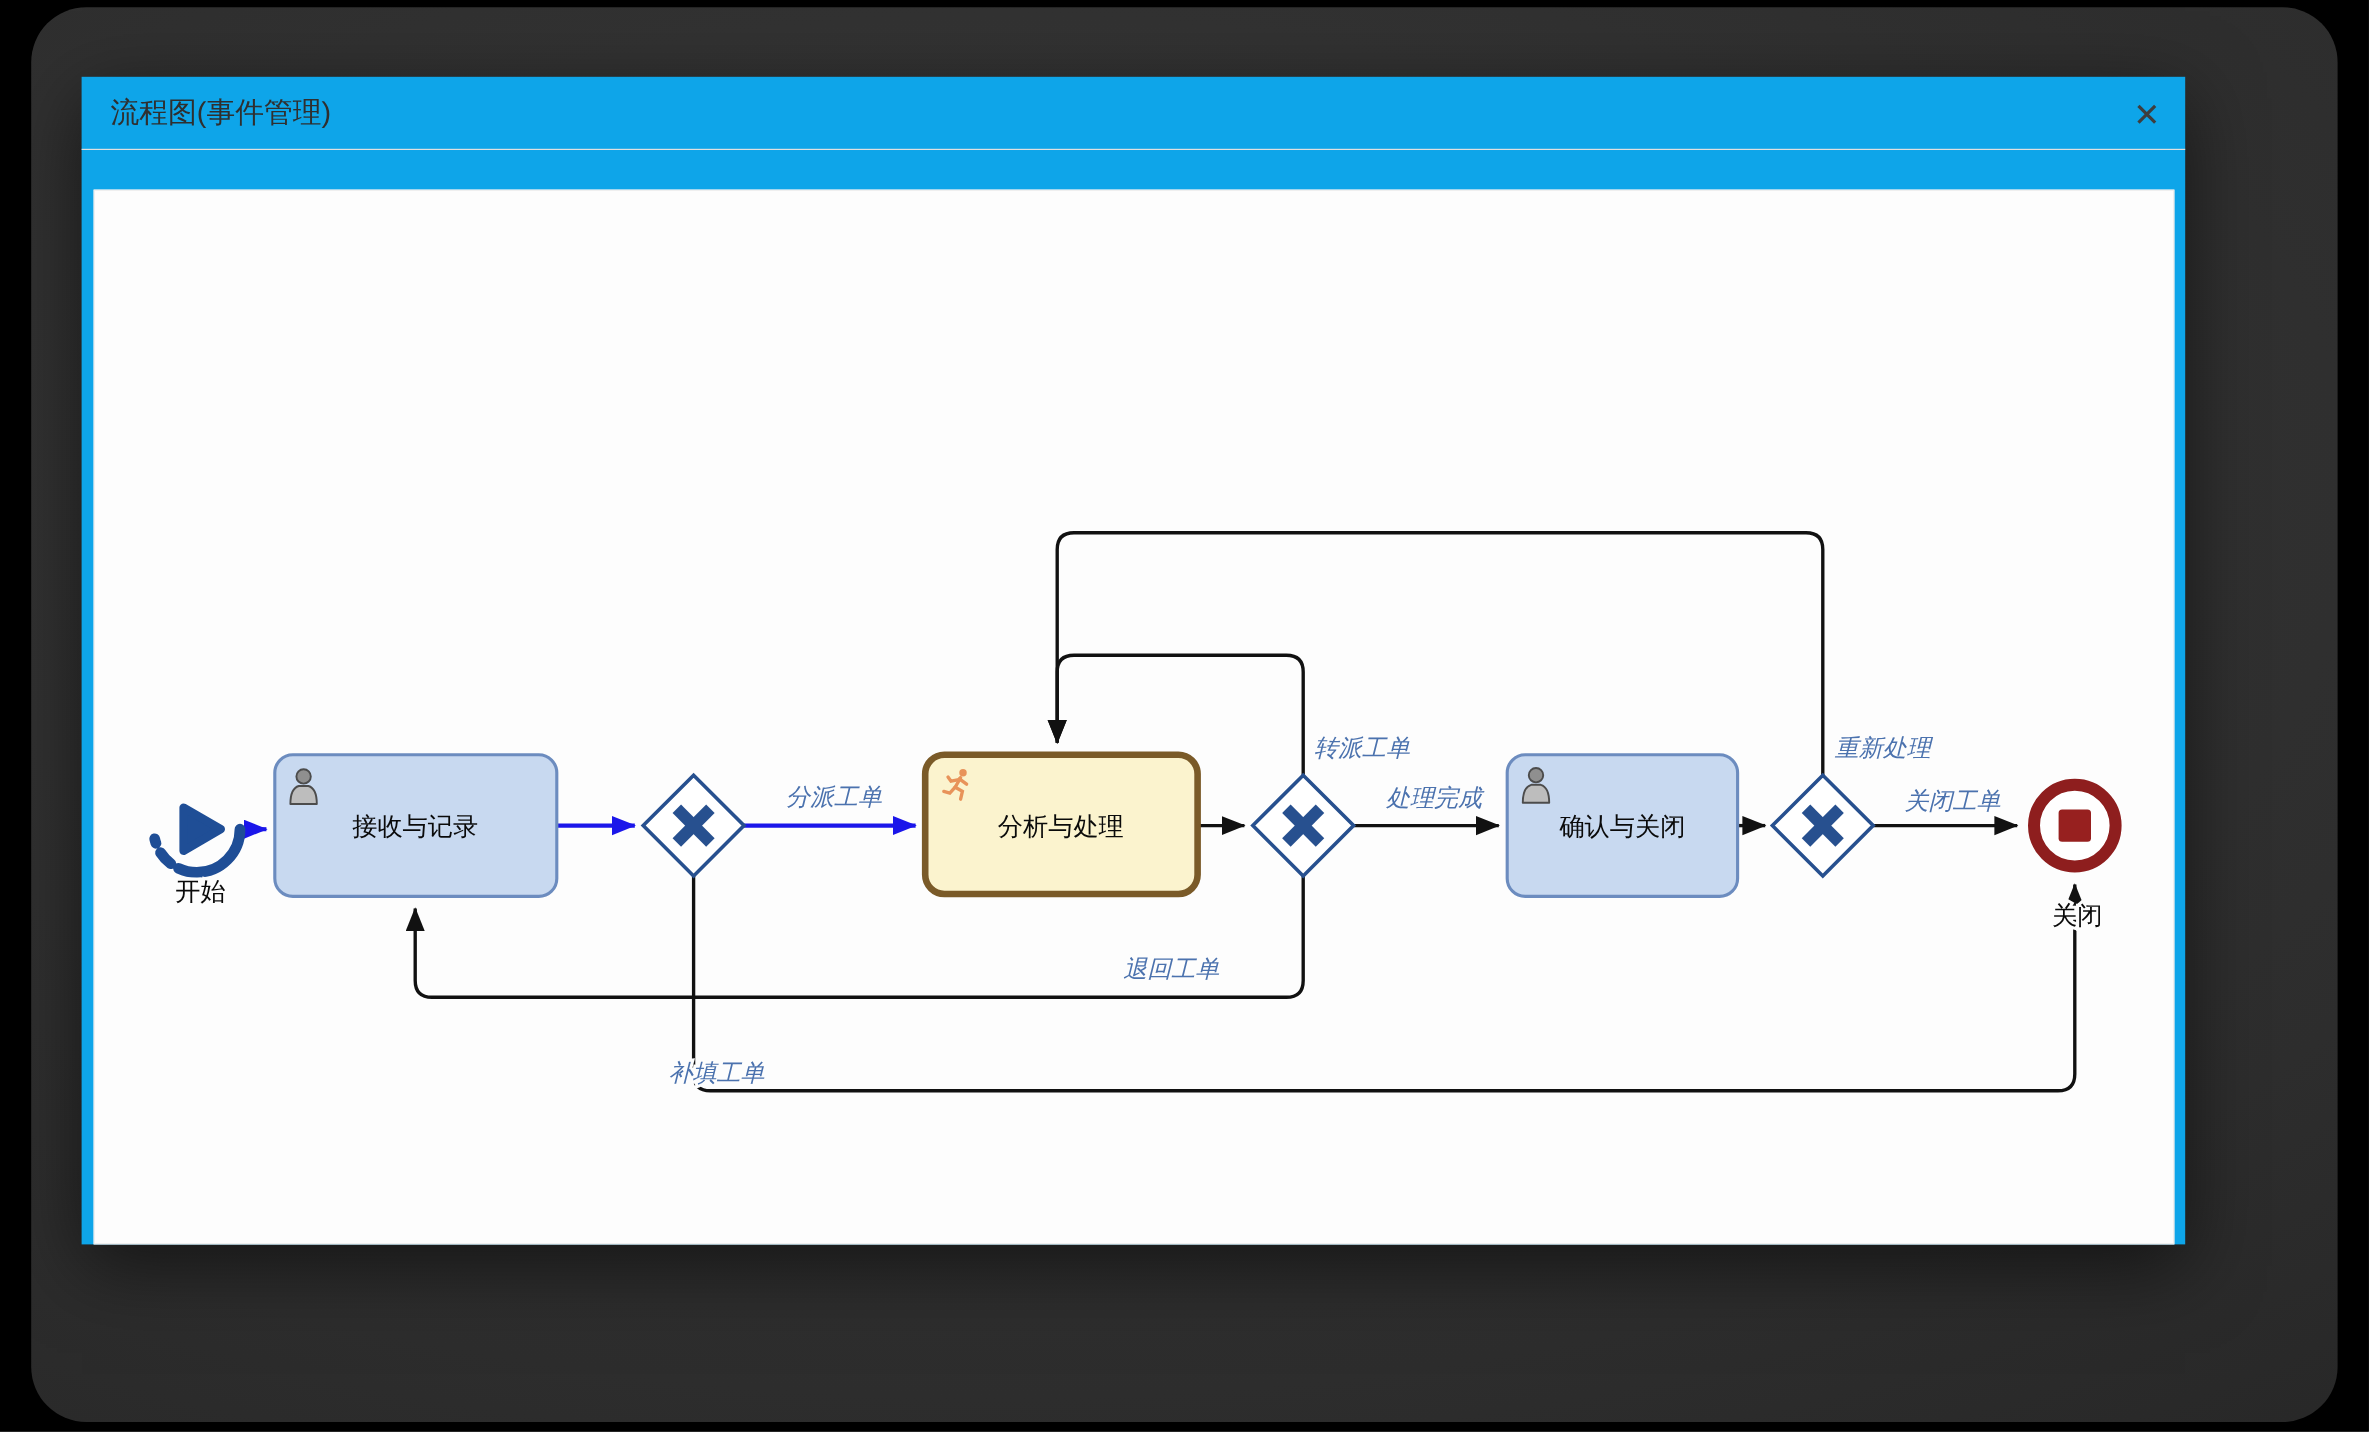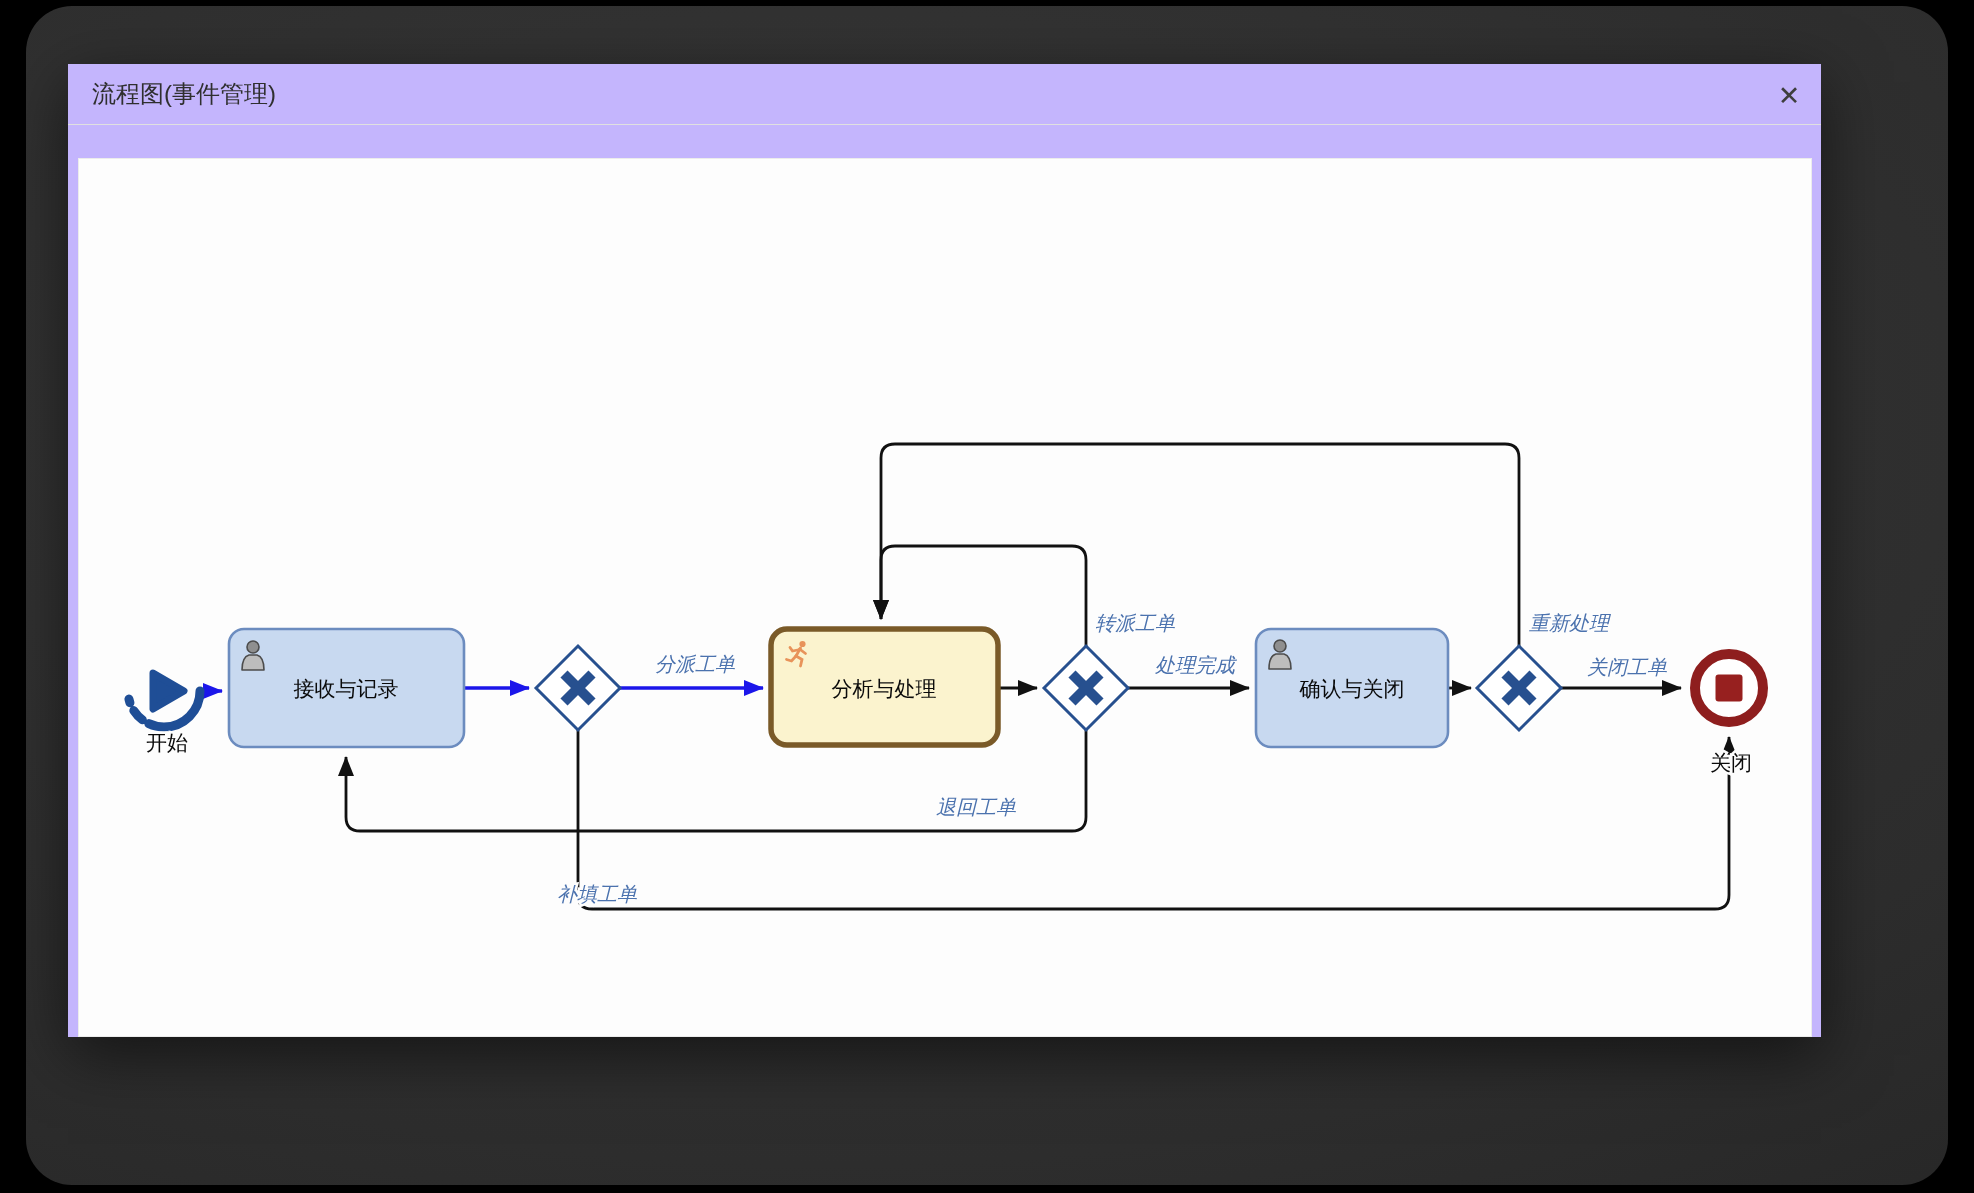--- a/index.html
+++ b/index.html
@@ -1,20 +1,20 @@
 <!DOCTYPE html>
 <html><head>
 <meta charset="utf-8">
 <style>
   html,body{margin:0;padding:0;background:#000;width:1974px;height:1193px;overflow:hidden;
     font-family:"Liberation Sans","DejaVu Sans",sans-serif;}
   .stage{position:relative;width:1974px;height:1193px;}
   .backdrop{position:absolute;left:26px;top:6px;width:1922px;height:1179px;border-radius:46px;
     background:radial-gradient(130% 115% at 42% 35%, #383838 0%, #2d2d2d 55%, #1f1f1f 100%);}
-  .modal{position:absolute;left:68px;top:64px;width:1753px;height:973px;background:#c4b5fd;
+  .modal{position:absolute;left:68px;top:64px;width:1753px;height:973px;background:#0ea5e9;
     box-shadow:0 18px 60px rgba(0,0,0,.55);}
   .modal-header{position:relative;height:60px;border-bottom:1px solid #e0e0e0;}
   .modal-title{position:absolute;left:24px;top:50%;transform:translateY(-50%);
     font-size:24px;color:#2f2f2f;}
   .close-btn{position:absolute;top:14px;right:14px;width:36px;height:36px;border:none;background:transparent;
     font-size:27px;line-height:36px;color:#3e3e3e;cursor:pointer;padding:0;}
   .canvas{position:absolute;left:10px;top:94px;width:1734px;height:879px;background:#fdfdfd;
     border:1px solid #ececec;box-sizing:border-box;}
   svg{display:block;}
   .node-label{font-size:21px;fill:#0a0a0a;}

